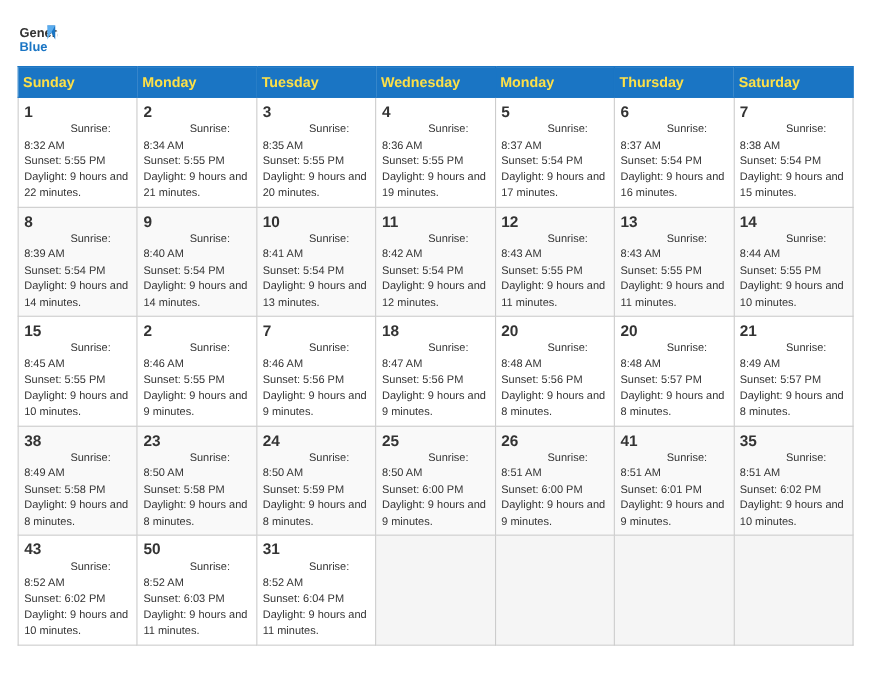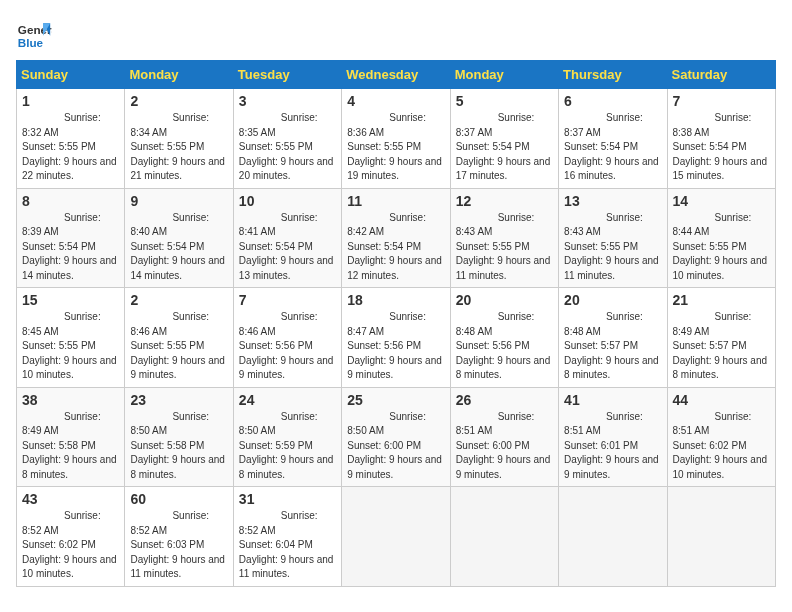--- a/index.html
+++ b/index.html
@@ -166,27 +166,27 @@
         <td><span class="day-num">23</span>
 <span class="day-info">Sunrise: 8:50 AM<br>Sunset: 5:58 PM<br>Daylight: 9 hours and 8 minutes.</span></td>
         <td><span class="day-num">24</span>
 <span class="day-info">Sunrise: 8:50 AM<br>Sunset: 5:59 PM<br>Daylight: 9 hours and 8 minutes.</span></td>
         <td><span class="day-num">25</span>
 <span class="day-info">Sunrise: 8:50 AM<br>Sunset: 6:00 PM<br>Daylight: 9 hours and 9 minutes.</span></td>
         <td><span class="day-num">26</span>
 <span class="day-info">Sunrise: 8:51 AM<br>Sunset: 6:00 PM<br>Daylight: 9 hours and 9 minutes.</span></td>
         <td><span class="day-num">41</span>
 <span class="day-info">Sunrise: 8:51 AM<br>Sunset: 6:01 PM<br>Daylight: 9 hours and 9 minutes.</span></td>
-        <td><span class="day-num">44</span>
+        <td><span class="day-num">35</span>
 <span class="day-info">Sunrise: 8:51 AM<br>Sunset: 6:02 PM<br>Daylight: 9 hours and 10 minutes.</span></td>
       </tr>
       <tr>
         <td><span class="day-num">43</span>
 <span class="day-info">Sunrise: 8:52 AM<br>Sunset: 6:02 PM<br>Daylight: 9 hours and 10 minutes.</span></td>
-        <td><span class="day-num">60</span>
+        <td><span class="day-num">50</span>
 <span class="day-info">Sunrise: 8:52 AM<br>Sunset: 6:03 PM<br>Daylight: 9 hours and 11 minutes.</span></td>
         <td><span class="day-num">31</span>
 <span class="day-info">Sunrise: 8:52 AM<br>Sunset: 6:04 PM<br>Daylight: 9 hours and 11 minutes.</span></td>
         <td class="empty"></td>
         <td class="empty"></td>
         <td class="empty"></td>
         <td class="empty"></td>
       </tr>
     </tbody>
 </table>

